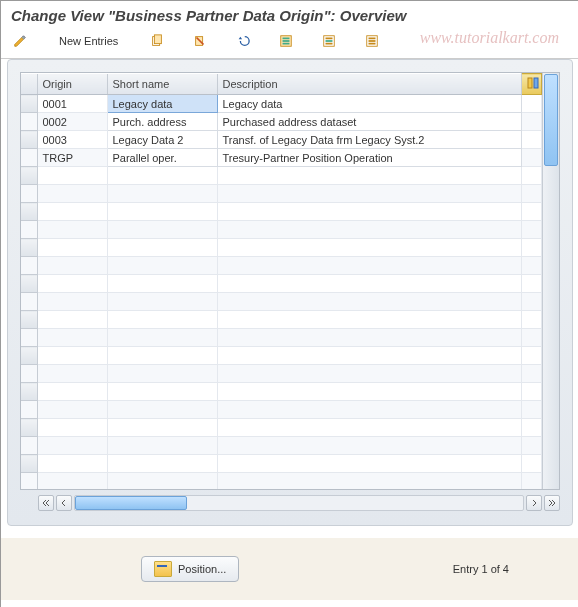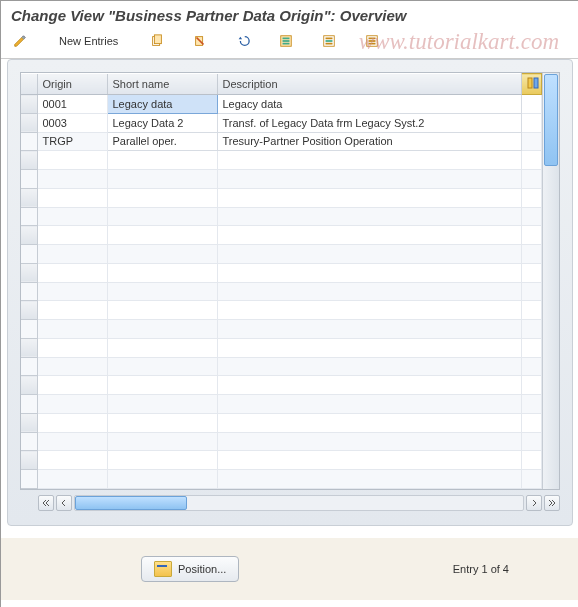--- a/index.html
+++ b/index.html
@@ -2,21 +2,21 @@
 <html><head>
 <meta charset="utf-8">
 <style>
 html,body{margin:0;padding:0;font-family:Arial,Helvetica,sans-serif;font-size:11px;color:#333;background:#fff}
 body{width:578px;height:607px;position:relative;overflow:hidden;border:1px solid #999}
 .title{font-size:15px;font-weight:bold;font-style:italic;color:#444;padding:6px 10px 4px}
 .toolbar{display:flex;align-items:center;gap:21px;padding:2px 8px 6px;border-bottom:1px solid #ccc}
 .tbtn{width:20px;height:20px;display:flex;align-items:center;justify-content:center;border:1px solid transparent;border-radius:2px;cursor:pointer}
 .tbtn svg{width:14px;height:14px}
 .newent{height:20px;padding:0 6px;display:flex;align-items:center;cursor:pointer;border:1px solid transparent;border-radius:2px}
-.watermark{position:absolute;top:28px;right:20px;font-size:23px;font-style:italic;color:rgba(210,140,140,.55);font-family:"Times New Roman",serif;pointer-events:none}
+.watermark{position:absolute;top:28px;right:20px;font-size:16px;font-style:italic;color:rgba(210,140,140,.55);font-family:"Times New Roman",serif;pointer-events:none}
 .workarea{position:absolute;top:58px;left:6px;right:6px;bottom:82px;background:linear-gradient(#eef1f4,#e3e8ee);border:1px solid #c9cfd6;border-radius:4px;padding:12px;box-sizing:border-box;display:flex;flex-direction:column}
 .tablewrap{flex:1;display:flex;border:1px solid #b7bec7;background:#fff;overflow:hidden}
 table{border-collapse:collapse;table-layout:fixed;width:100%;height:100%}
 th{background:linear-gradient(#f2f4f7,#e1e6ed);border-right:1px solid #c6ccd4;border-bottom:1px solid #b9c0c9;text-align:left;font-weight:normal;color:#444;padding:3px 5px;height:18px;box-sizing:border-box}
 td{border-right:1px solid #e4e8ee;border-bottom:1px solid #e4e8ee;padding:0 5px;height:18px;background:#fff;box-sizing:border-box;white-space:nowrap;overflow:hidden}
 tr.alt td{background:#f6f8fb}
 td.rowsel{background:linear-gradient(#f0f2f5,#dfe4ea);border-right:1px solid #c6ccd4;border-bottom:1px solid #c6ccd4;cursor:pointer;width:14px}
 td.editable{background:#fff !important;border:1px solid #d7dce3}
 td.selcell{background:#cfe2f8 !important;border:1px solid #7aa7d9}
 .cfgcell{width:18px;background:linear-gradient(#f6e7a8,#e9c95b);border:1px solid #c9a93b;cursor:pointer;text-align:center}
@@ -117,20 +117,27 @@
       </tr>
         </thead>
       <tbody id="tbody">
           <tr>
             <td class="rowsel"></td>
             <td>0001</td>
             <td class="selcell">Legacy data</td>
             <td class="editable">Legacy data</td>
             <td></td>
           </tr>
+          <tr class="alt">
+            <td class="rowsel"></td>
+            <td>0002</td>
+            <td class="editable">Purch. address</td>
+            <td class="editable">Purchased address dataset</td>
+            <td></td>
+          </tr>
           <tr>
             <td class="rowsel"></td>
             <td>0003</td>
             <td class="editable">Legacy Data 2</td>
             <td class="editable">Transf. of Legacy Data frm Legacy Syst.2</td>
             <td></td>
           </tr>
           <tr class="alt">
             <td class="rowsel"></td>
             <td>TRGP</td>

